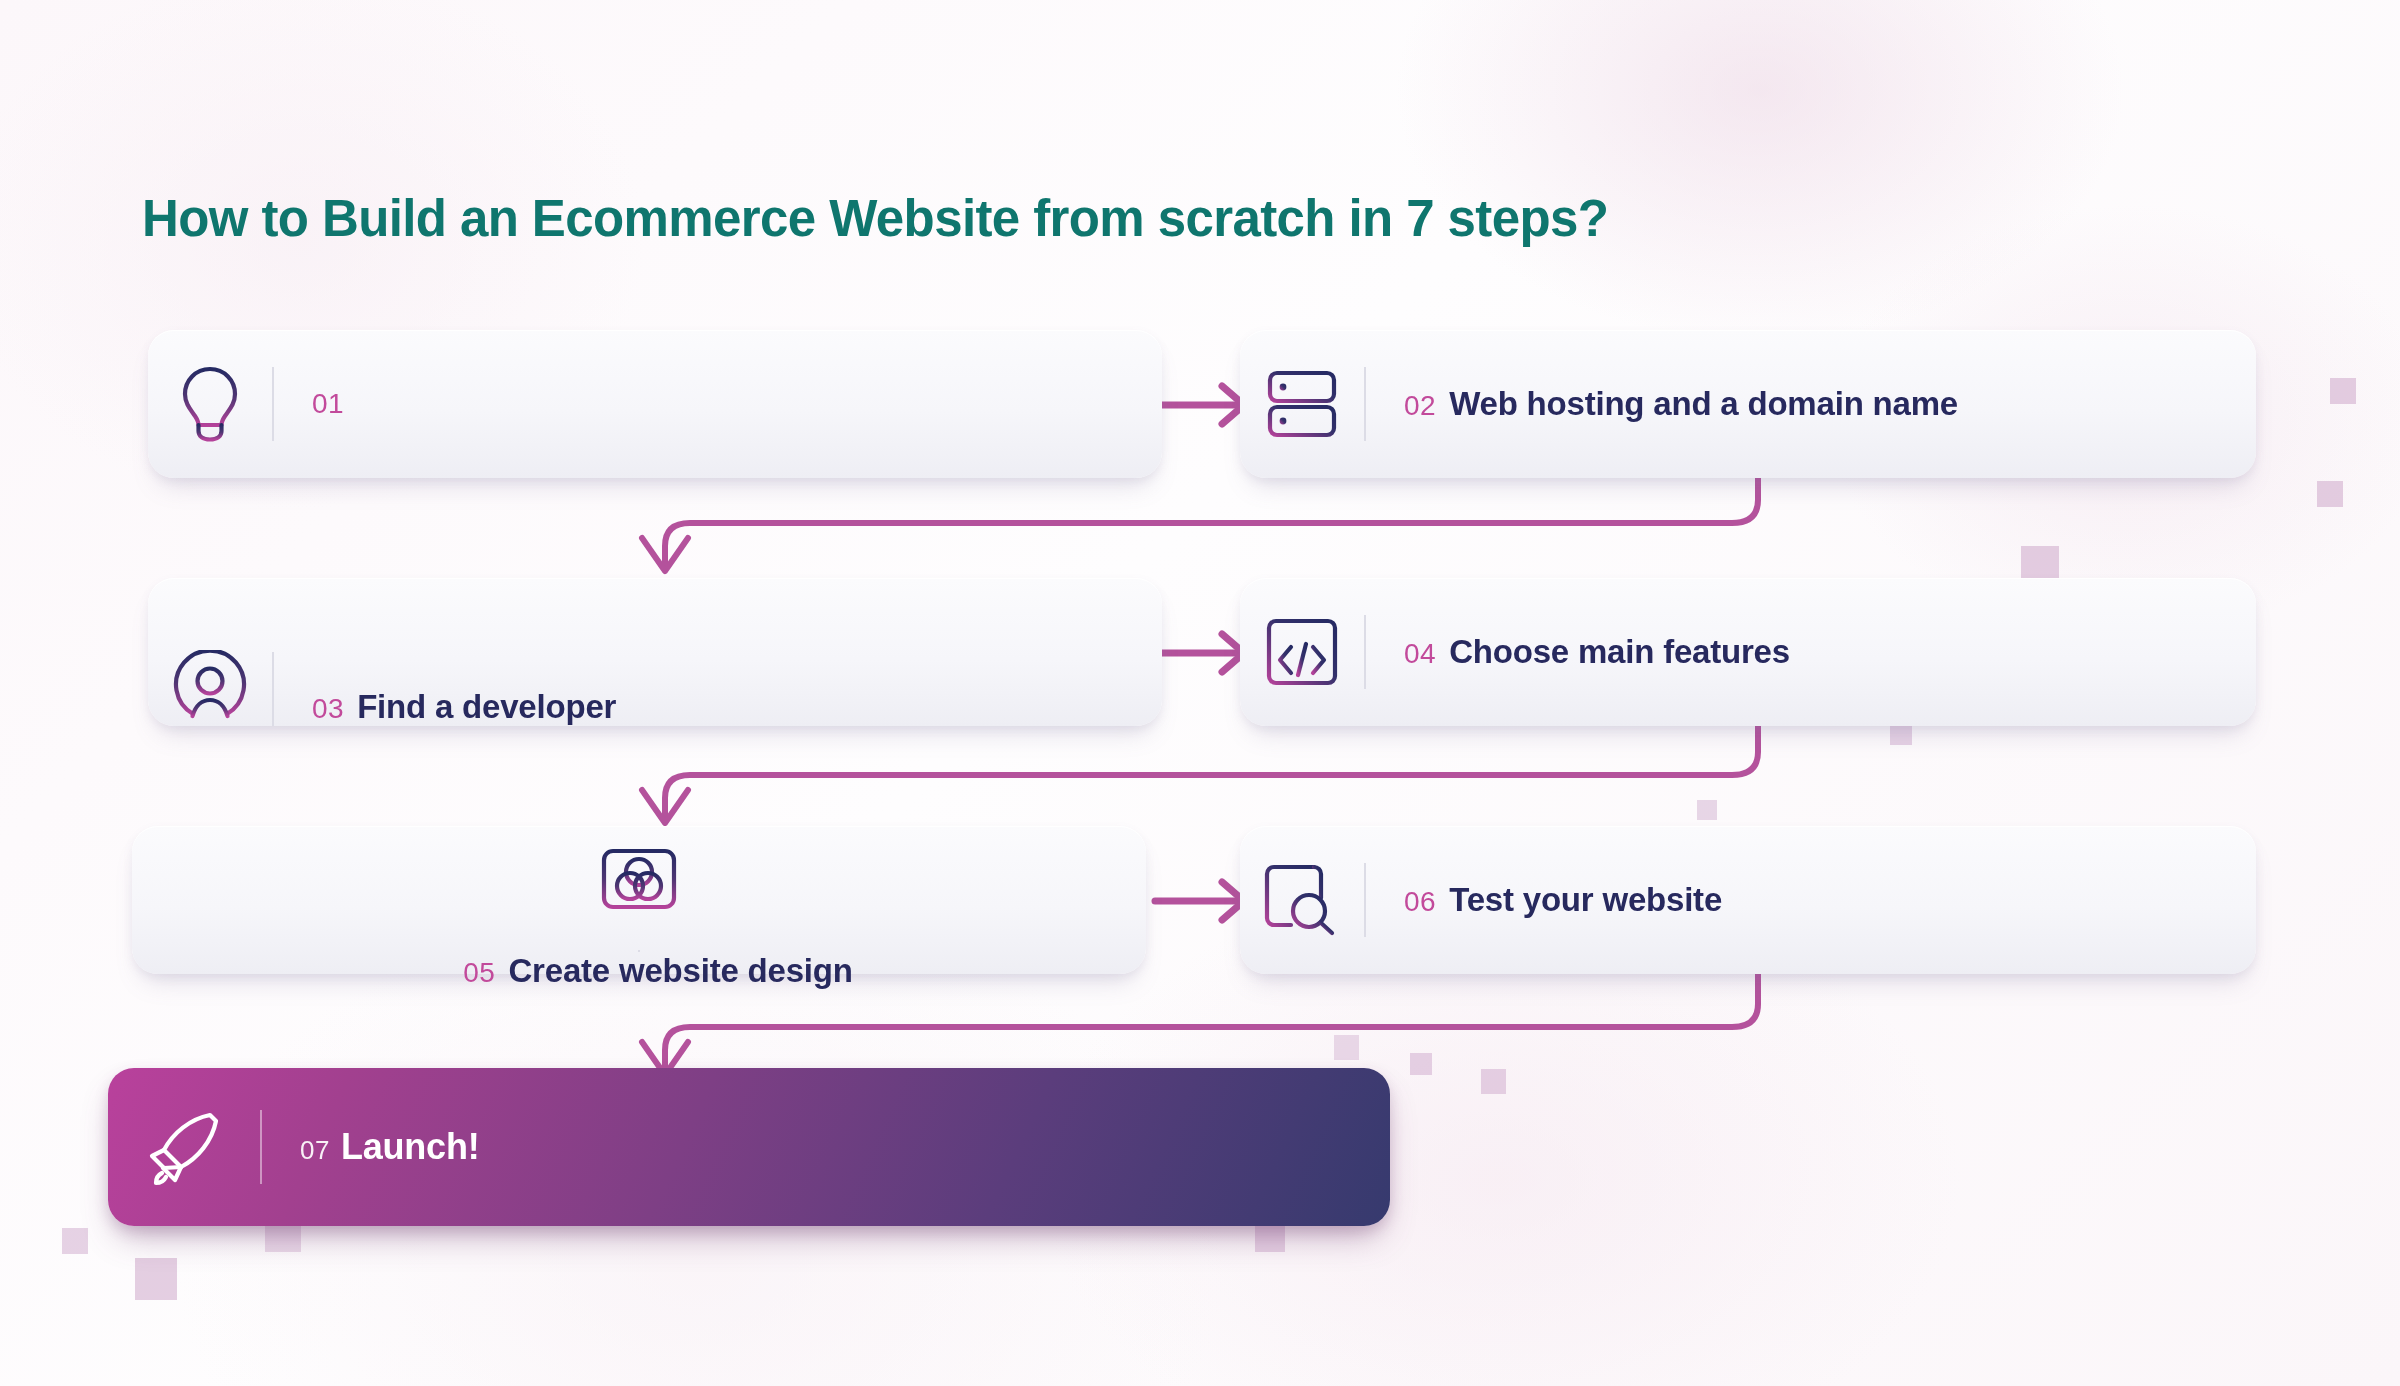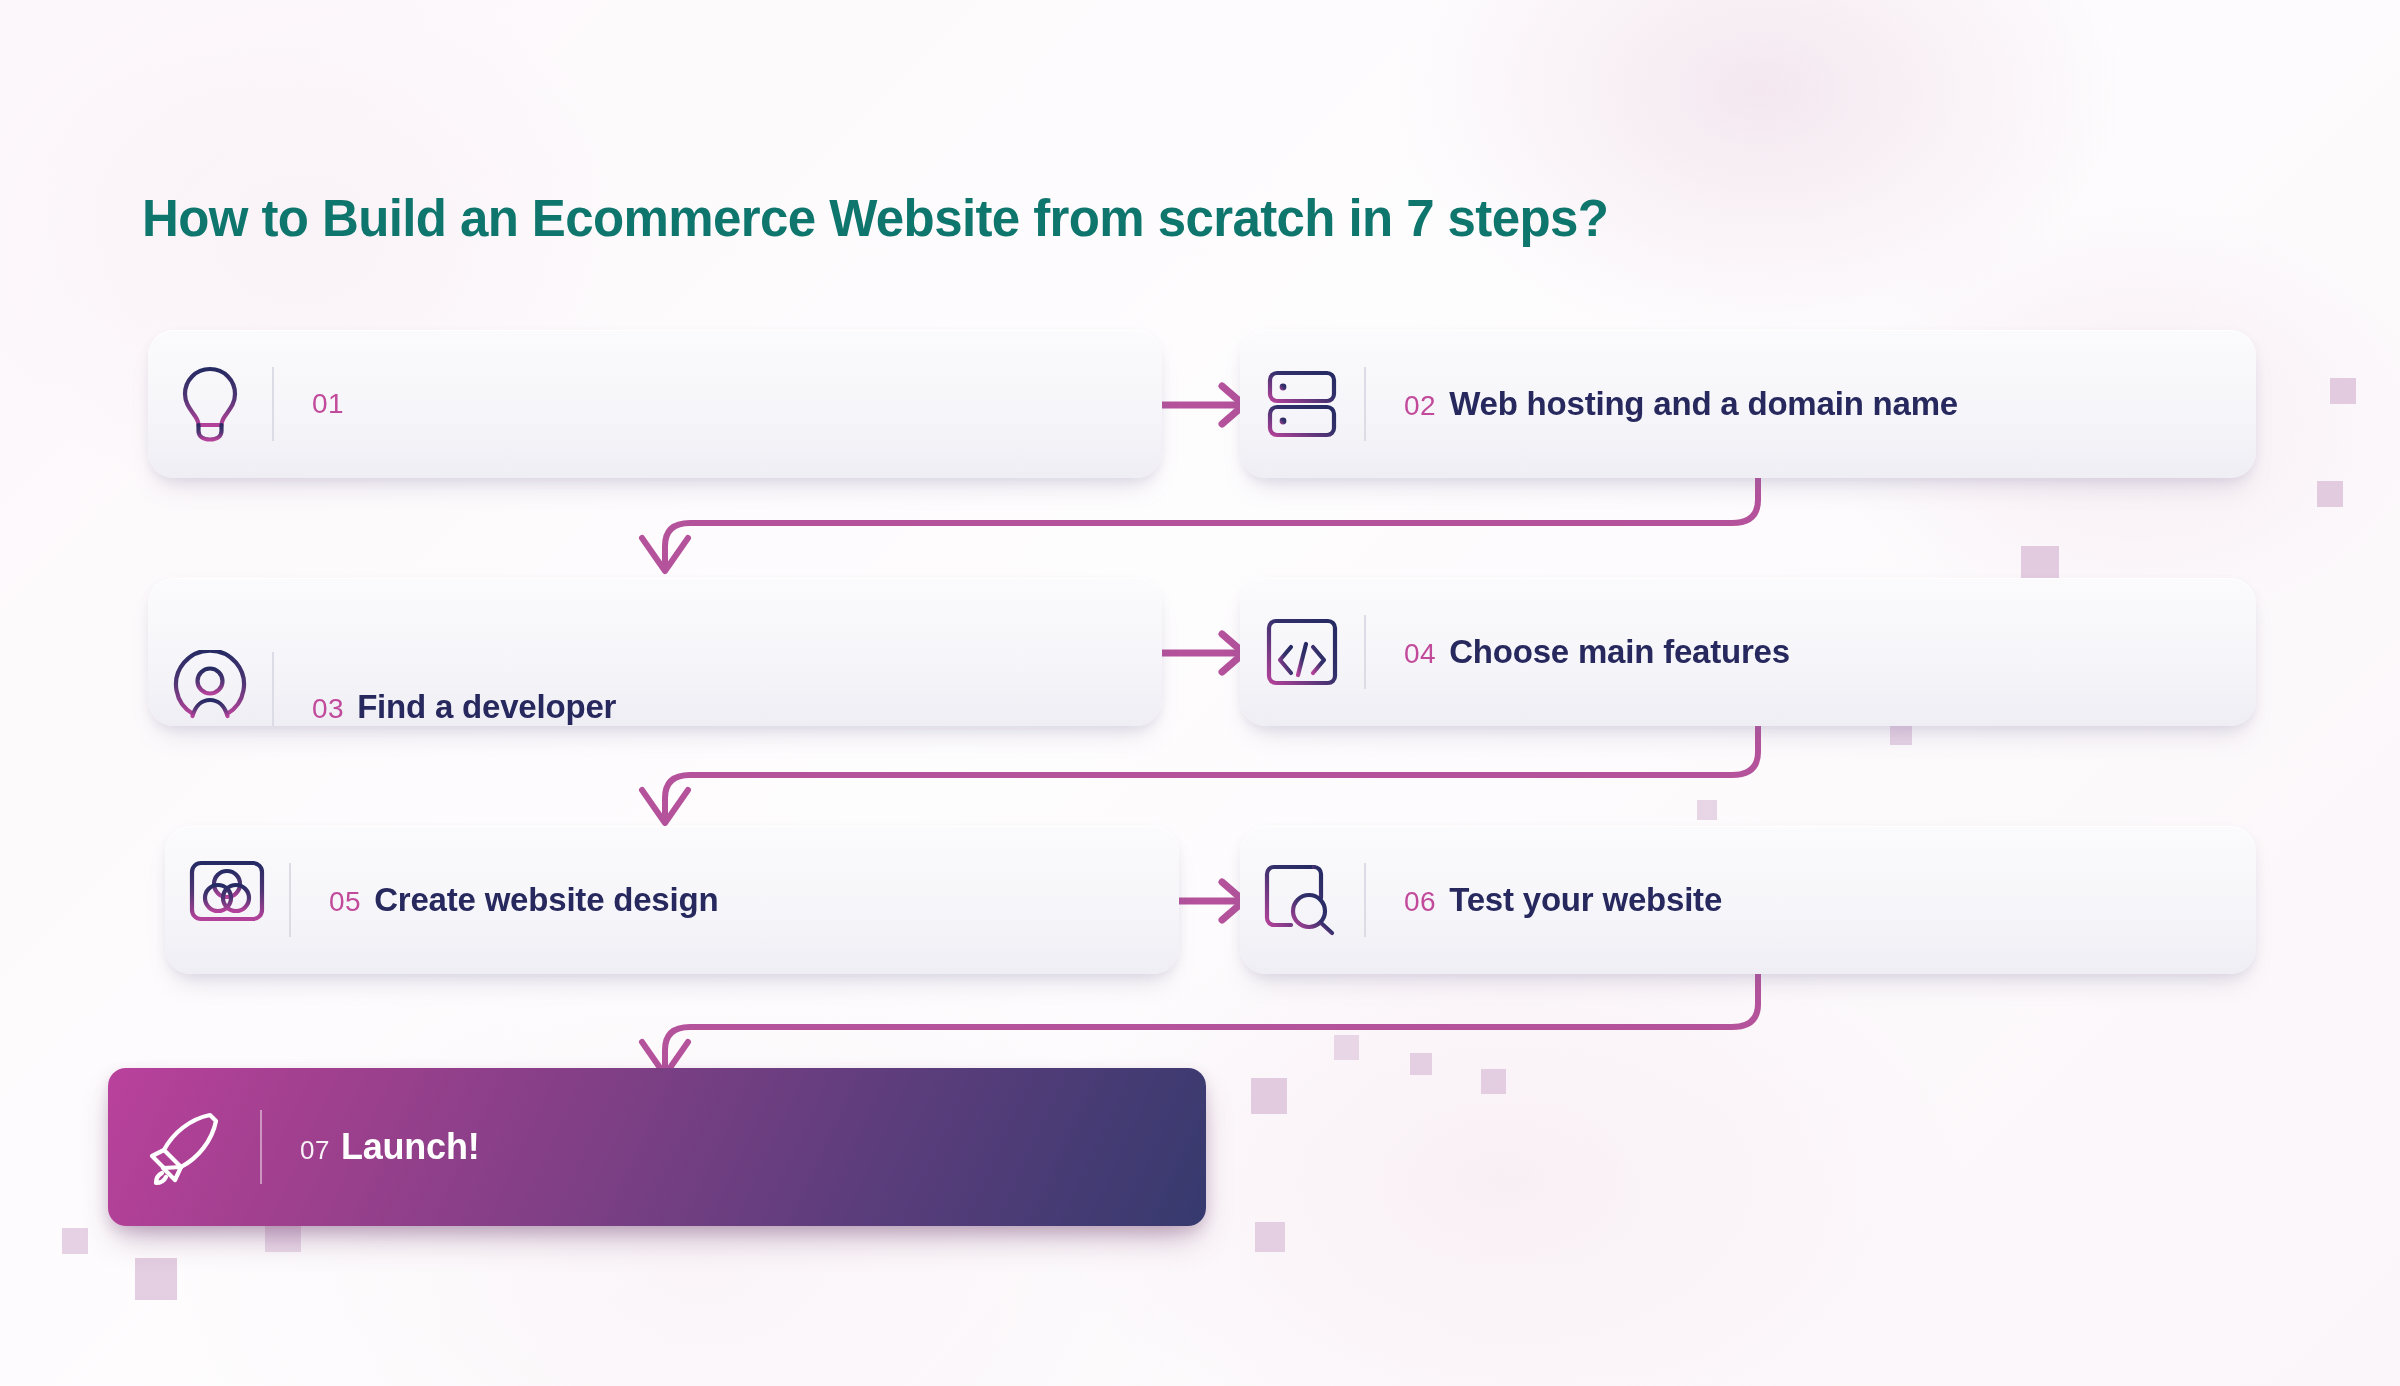--- a/index.html
+++ b/index.html
@@ -271,21 +271,21 @@
       </g>
     </svg>
   </div>
   <div class="card-sep"></div>
   <div class="card-text">
     <span class="card-num">04</span>
     <span class="card-label">Choose main features</span>
   </div>
 </div>
 
-<div class="card plain" style="left:165px; top:826px; width:1014px; height:148px;">
+<div class="card plain" style="left:132px; top:826px; width:1014px; height:148px;flex-direction:column;">
   <div class="card-icon">
     <svg width="80" height="84" viewBox="0 0 80 84">
       <g fill="none" stroke="url(#icoGradV)" stroke-width="4.2" stroke-linecap="round" stroke-linejoin="round">
         <rect x="5" y="5" width="70" height="56" rx="9"></rect>
         <circle cx="40" cy="26" r="13"></circle>
         <circle cx="31" cy="40" r="13"></circle>
         <circle cx="49" cy="40" r="13"></circle>
         <line x1="24" y1="75" x2="56" y2="75"></line>
       </g>
     </svg>
@@ -309,21 +309,21 @@
       </g>
     </svg>
   </div>
   <div class="card-sep"></div>
   <div class="card-text">
     <span class="card-num">06</span>
     <span class="card-label">Test your website</span>
   </div>
 </div>
 
-<div class="card accent" style="left:108px; top:1068px; width:1098px; height:158px;border-radius:18px;">
+<div class="card accent" style="left:108px; top:1068px; width:1282px; height:158px;">
   <div class="card-icon" style="width:152px; flex:0 0 152px;">
     <svg width="88" height="88" viewBox="0 0 88 88">
       <g fill="none" stroke="#ffffff" stroke-width="4.2" stroke-linecap="round" stroke-linejoin="round">
         <path d="M70,12 C50,16 33,30 24,47 L41,64 C58,55 72,38 76,18 Z"></path>
         <path d="M24,47 L12,53 L24,65 L41,64"></path>
         <path d="M41,64 L35,77 L23,65"></path>
         <path d="M22,70 C18,72 16,76 16,80 C20,80 24,78 26,74"></path>
       </g>
     </svg>
   </div>

